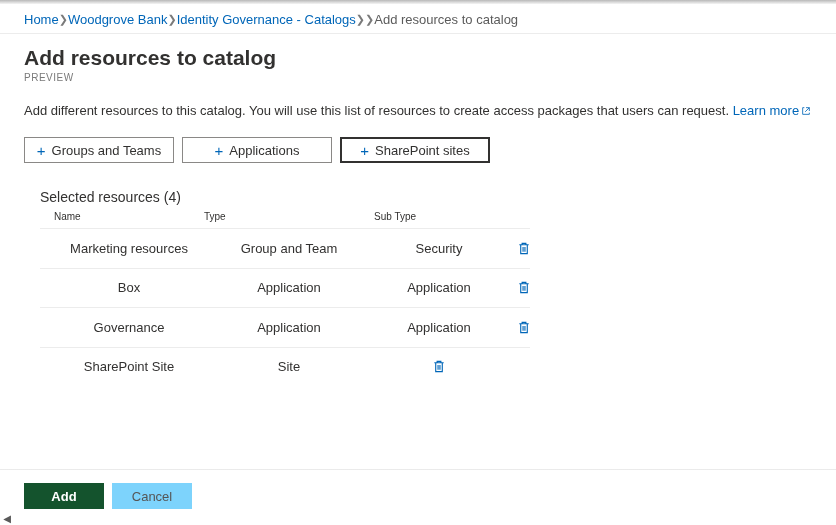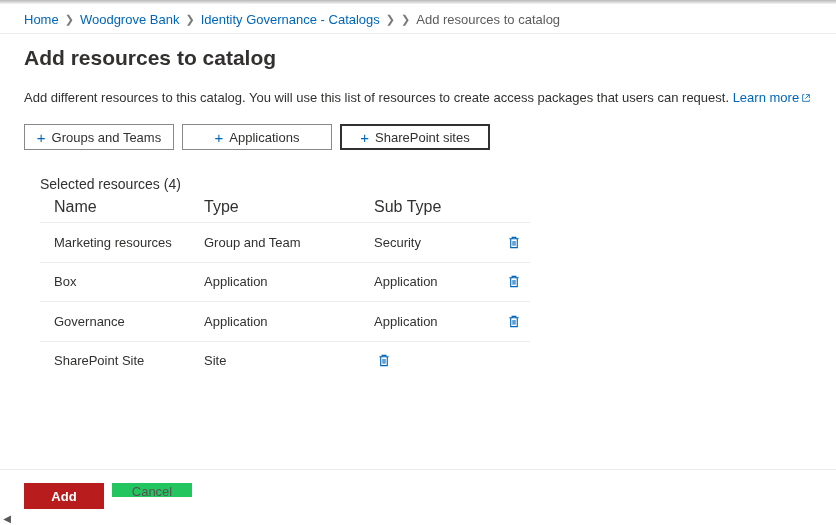--- a/index.html
+++ b/index.html
@@ -18,21 +18,20 @@
     height: 4px;
     background: linear-gradient(to bottom, #b8b8b8, #f5f5f5);
   }
 
   .breadcrumb {
     padding: 8px 24px 6px 24px;
     font-size: 13px;
     display: flex;
     align-items: center;
     flex-wrap: wrap;
-    gap: 6px;
     border-bottom: 1px solid #ececec;
   }
   .breadcrumb a { color: #0066b8; text-decoration: none; cursor: pointer; }
   .breadcrumb .sep { color: #7a7a7a; font-size: 11px; }
   .breadcrumb .current { color: #5b5b5b; }
 
   .page-header { padding: 12px 24px 4px 24px; }
   .page-header h1 { margin: 0; font-size: 21px; font-weight: 600; color: #323130; }
   .page-header .preview {
     margin-top: 2px; font-size: 10px; letter-spacing: 0.5px;
@@ -56,44 +55,44 @@
   .sel-section { padding: 18px 40px 8px 40px; }
   .sel-heading { font-size: 14px; color: #323130; margin-bottom: 0; }
 
   .table { width: 490px; }
   .thead, .trow {
     display: grid;
     grid-template-columns: 150px 170px 130px 40px;
     align-items: center;
   }
   .thead { padding: 6px 14px; border-bottom: 1px solid #ececec; }
-  .thead .th { font-size: 16px; color: #323130; font-weight: 400; }
+  .thead .th { font-size: 10px; color: #323130; font-weight: 400; }
   .trow { padding: 9px 14px; border-bottom: 1px solid #ececec; }
-  .trow .td { font-size: 13px; color: #323130; }
+  .trow .td { font-size: 13px; color: #323130; text-align: center; }
   .trow:last-child { border-bottom: none; }
   .del-btn {
     display: inline-flex; align-items: center; justify-content: center;
     width: 20px; height: 20px; cursor: pointer; background: none; border: none; padding: 0;
   }
   .del-btn svg { stroke: #0066b8; }
 
   .footer {
     position: absolute; left: 0; right: 0; bottom: 16px;
     padding: 0 24px; display: flex; gap: 8px;
   }
   .footer .border-top {
     position: absolute; left: 0; right: 0; top: -14px; height: 1px;
     background: linear-gradient(to bottom,#d6d6d6,rgba(0,0,0,0));
   }
   .btn-primary {
-    min-width: 80px; height: 26px; background: #b91c1c; color: #ffffff;
+    min-width: 80px; height: 26px; background: #14532d; color: #ffffff;
     border: none; font-size: 13px; font-weight: 600; cursor: pointer;
   }
   .btn-secondary {
-    min-width: 80px; height: 14px; background: #22c55e; color: #555;
+    min-width: 80px; height: 26px; background: #7dd3fc; color: #555;
     border: none; font-size: 13px; cursor: pointer;
   }
 
   .scroll-left {
     position:absolute;left:2px;bottom:2px;width:10px;height:10px;
     display:flex;align-items:center;justify-content:center;color:#595959;font-size:10px;
   }
 </style>
 </head>
 <body>
@@ -106,20 +105,21 @@
   <a>Woodgrove Bank</a>
   <span class="sep">❯</span>
   <a>Identity Governance - Catalogs</a>
   <span class="sep">❯</span>
   <span class="sep">❯</span>
   <span class="current">Add resources to catalog</span>
 </nav>
 
 <div class="page-header">
   <h1>Add resources to catalog</h1>
+  <div class="preview">PREVIEW</div>
 </div>
 
 <div class="description">
   <span>Add different resources to this catalog. You will use this list of resources to create access packages that users can request. </span>
   <a><span>Learn more</span><span class="ext-icon">
     <svg width="10" height="10" viewBox="0 0 12 12" fill="none">
       <path d="M4 2H2v8h8V8" stroke="#0066b8" stroke-width="1"></path>
       <path d="M6 2h4v4" stroke="#0066b8" stroke-width="1"></path>
       <path d="M10 2L5 7" stroke="#0066b8" stroke-width="1"></path>
     </svg>

